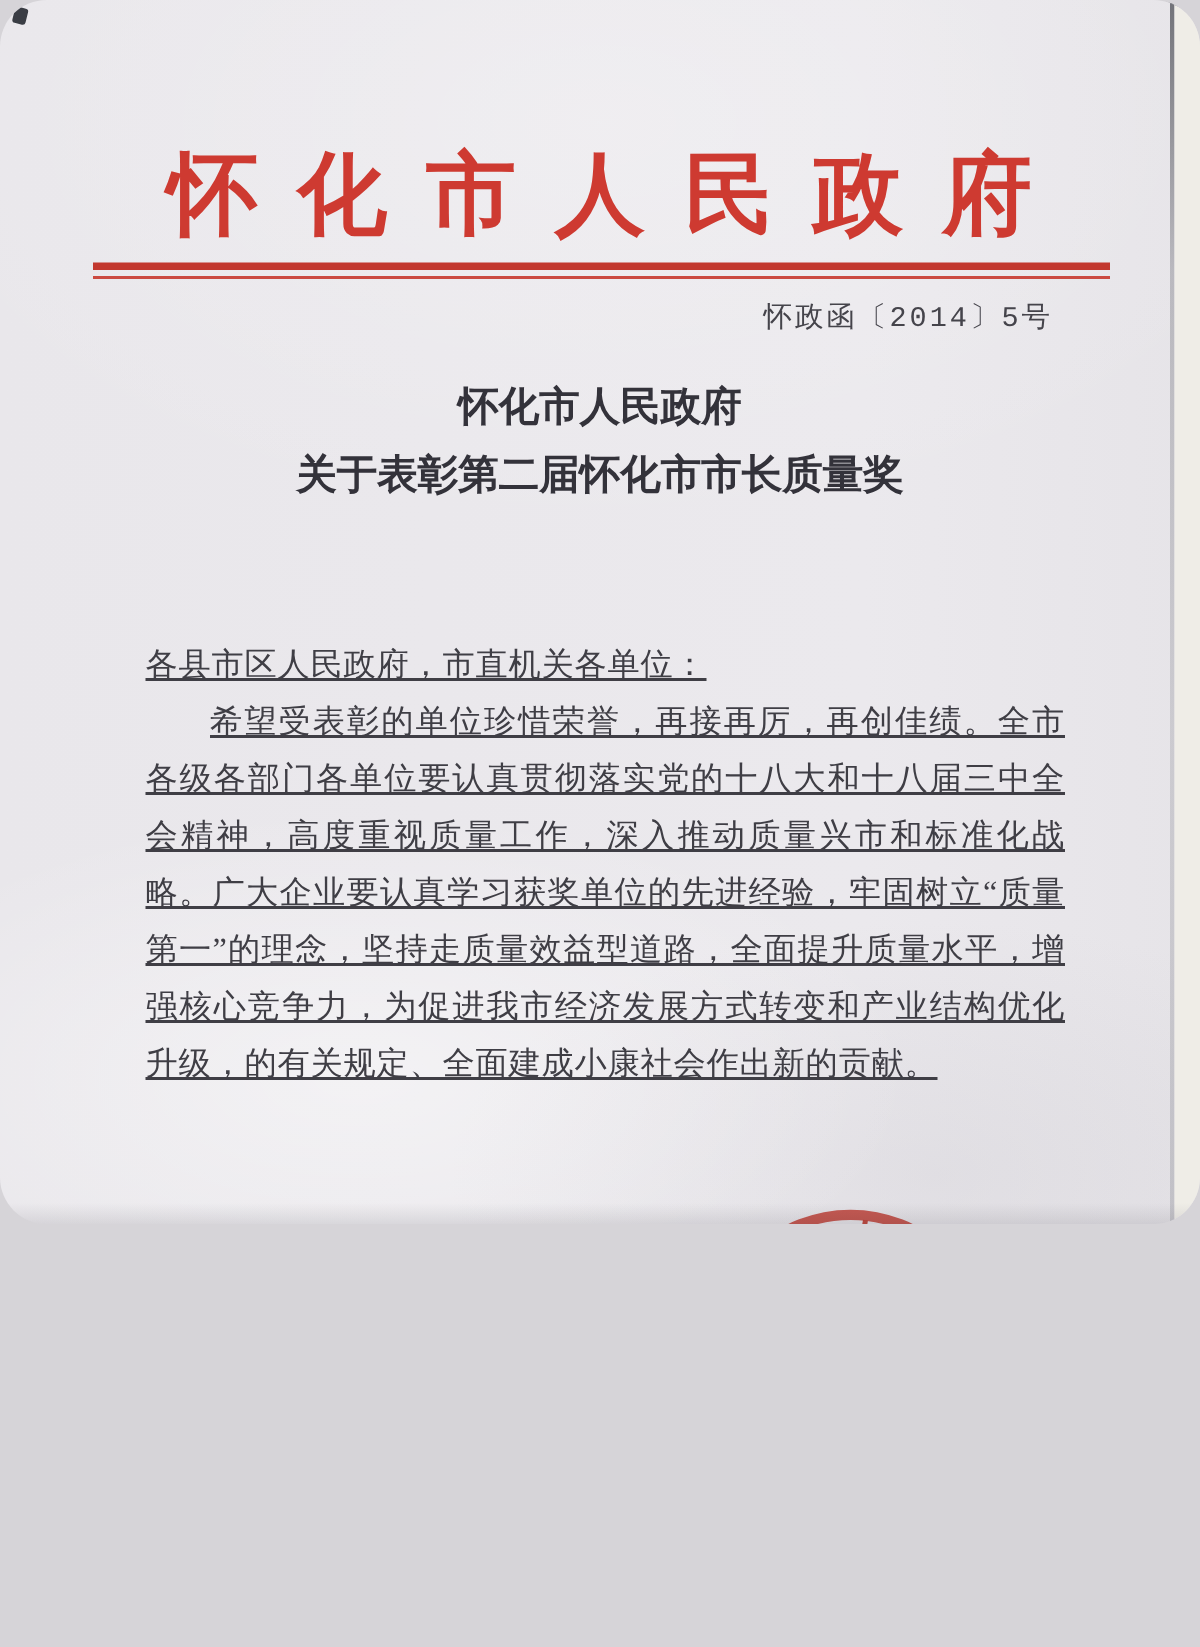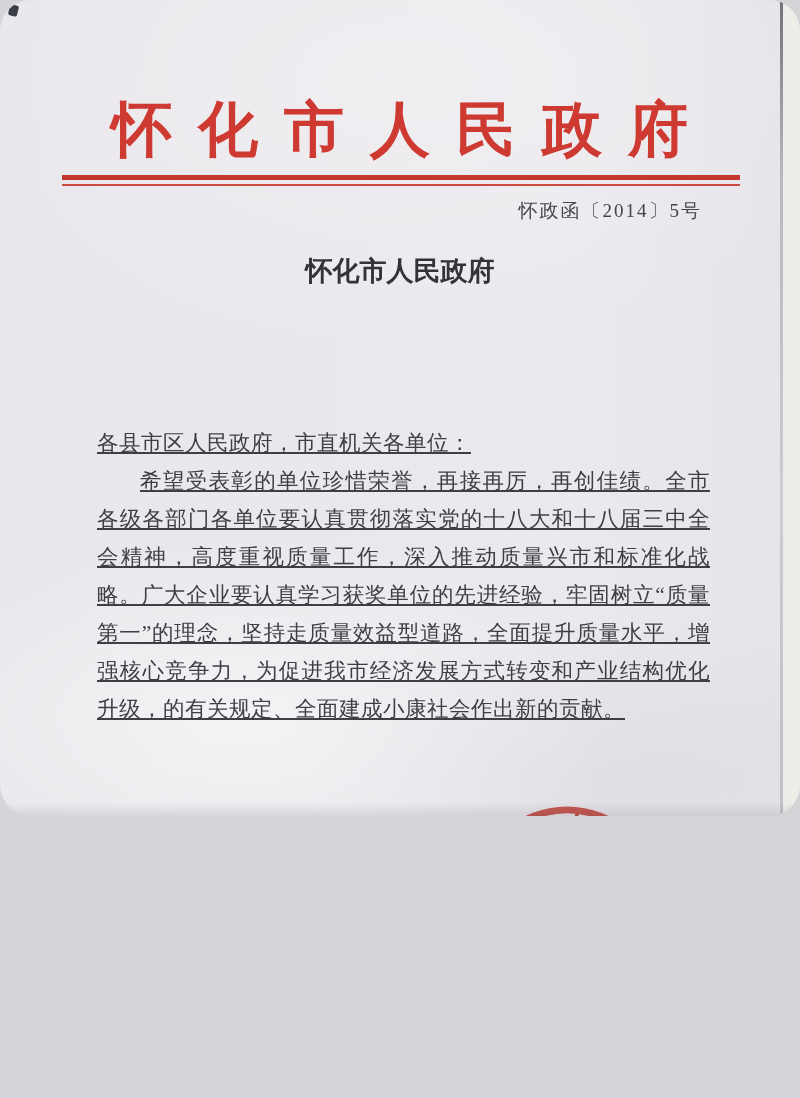--- a/index.html
+++ b/index.html
@@ -29,21 +29,21 @@
     font-size:60px;font-weight:bold;color:#ce3a31;
     letter-spacing:26px;text-indent:26px;white-space:nowrap;
   }
   .rule-head{position:absolute;top:175px;left:62px;width:678px;}
   .rule-head .thick{height:5px;background:#c2372e;}
   .rule-head .gap{height:4px;}
   .rule-head .thin{height:2px;background:#cb4a41;}
 
   .doc-number{
     position:absolute;top:198px;right:98px;
-    font-size:19px;color:#45444b;letter-spacing:2px;
+    font-size:19px;color:#45444b;letter-spacing:2px;font-family:Liberation Mono, monospace;
   }
 
   .doc-title{
     position:absolute;top:249px;left:0;width:100%;text-align:center;
     font-size:27px;font-weight:700;color:#33323a;line-height:45px;
   }
 
   .body-text{
     position:absolute;top:424px;left:97px;width:613px;
     font-size:21.5px;line-height:38px;color:#3f3e45;
@@ -85,20 +85,21 @@
   <div class="header-title">怀化市人民政府</div>
   <div class="rule-head">
     <div class="thick"></div>
     <div class="gap"></div>
     <div class="thin"></div>
   </div>
   <div class="doc-number">怀政函〔2014〕5号</div>
 
   <div class="doc-title">
     <div>怀化市人民政府</div>
+    <div>关于表彰第二届怀化市市长质量奖</div>
   </div>
 
   <div class="body-text">
     <p class="salutation">各县市区人民政府，市直机关各单位：</p>
     <p>希望受表彰的单位珍惜荣誉，再接再厉，再创佳绩。全市各级各部门各单位要认真贯彻落实党的十八大和十八届三中全会精神，高度重视质量工作，深入推动质量兴市和标准化战略。广大企业要认真学习获奖单位的先进经验，牢固树立“质量第一”的理念，坚持走质量效益型道路，全面提升质量水平，增强核心竞争力，为促进我市经济发展方式转变和产业结构优化升级，的有关规定、全面建成小康社会作出新的贡献。</p>
   </div>
 
   <div class="sig-issuer">怀化市人民政府</div>
   <div class="sig-date">2014年1月9日</div>
 

